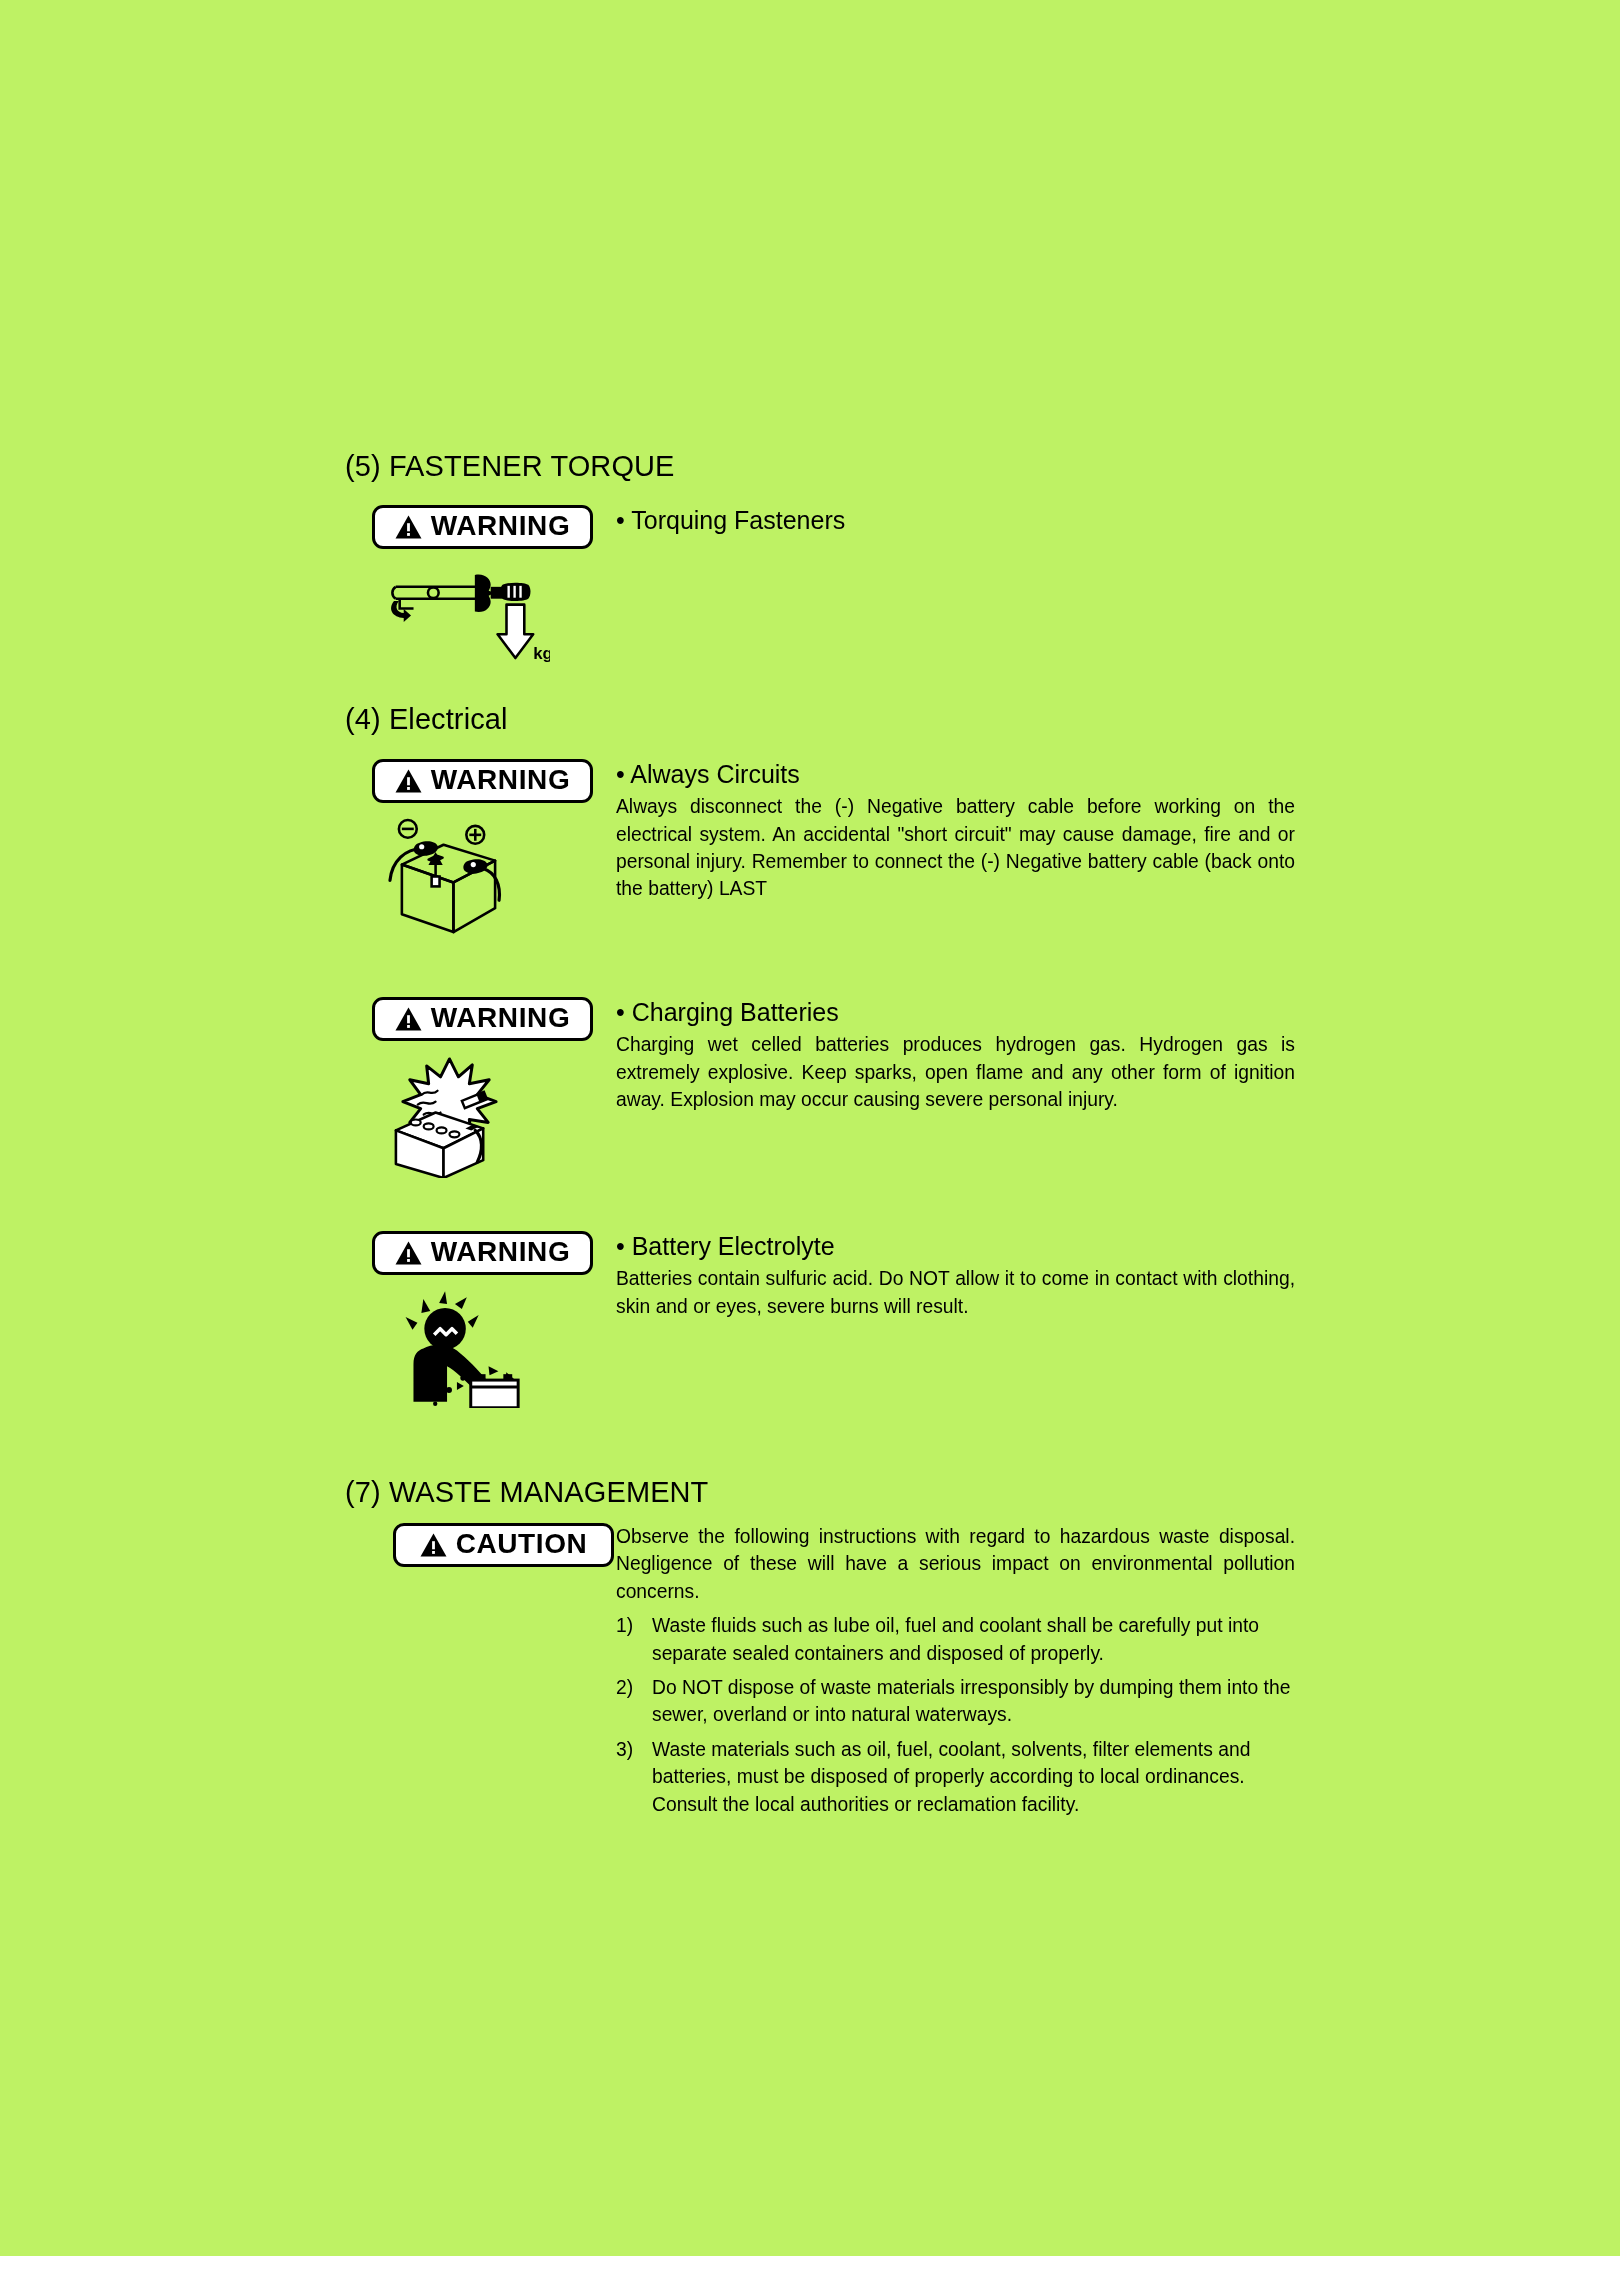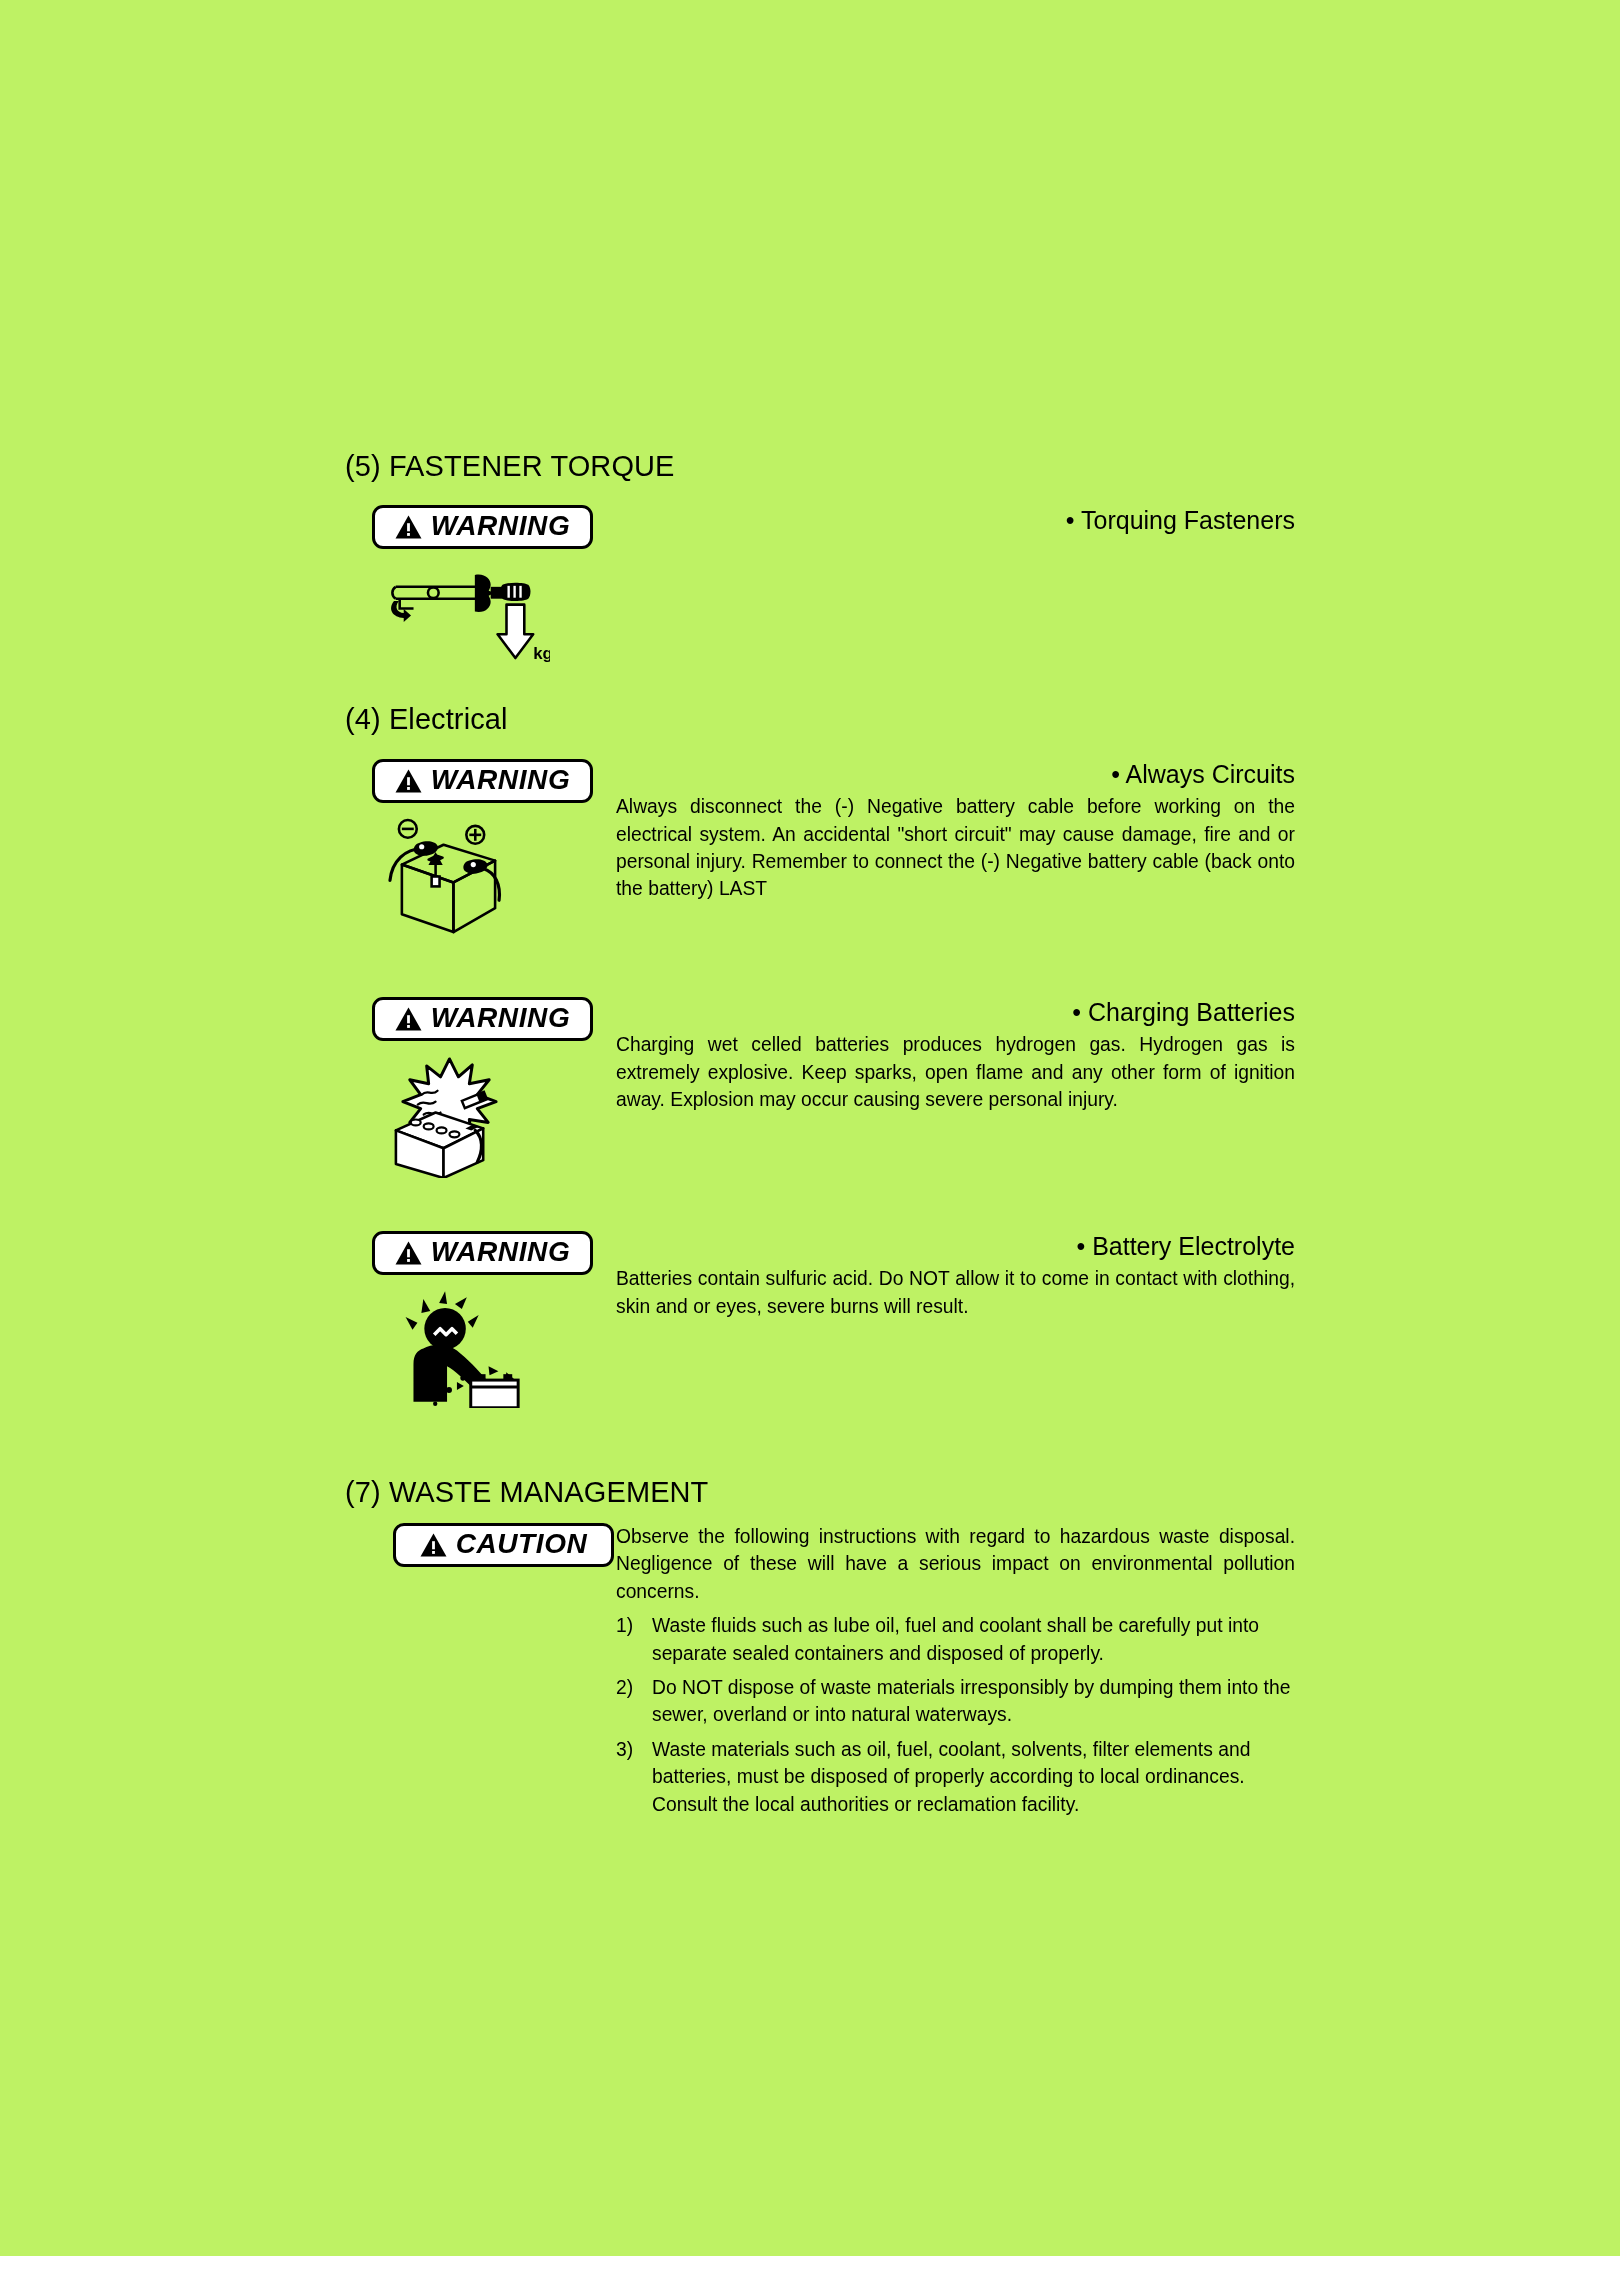--- a/index.html
+++ b/index.html
@@ -57,21 +57,20 @@
     box-sizing: border-box;
     width: 221px;
     height: 44px;
     border: 3px solid #000;
     border-radius: 11px;
     display: flex;
     align-items: center;
     justify-content: center;
     gap: 9px;
     background: #ffffff;
-    font-style: italic;
   }
   .badge .tri {
     display: block;
     width: 27px;
     height: 24px;
     flex: none;
   }
   .badge .badge-text {
     font-size: 28px;
     font-weight: bold;
@@ -88,21 +87,20 @@
     justify-content: flex-start;
   }
 
   
   .bullet-title {
     font-size: 25px;
     font-weight: 400;
     line-height: 1.22;
     margin: 0 0 4px 0;
     white-space: nowrap;
-    text-align: right;
   }
   .para {
     font-size: 19.3px;
     line-height: 1.42;
     text-align: justify;
     text-justify: inter-word;
     margin: 0;
   }
 
   

